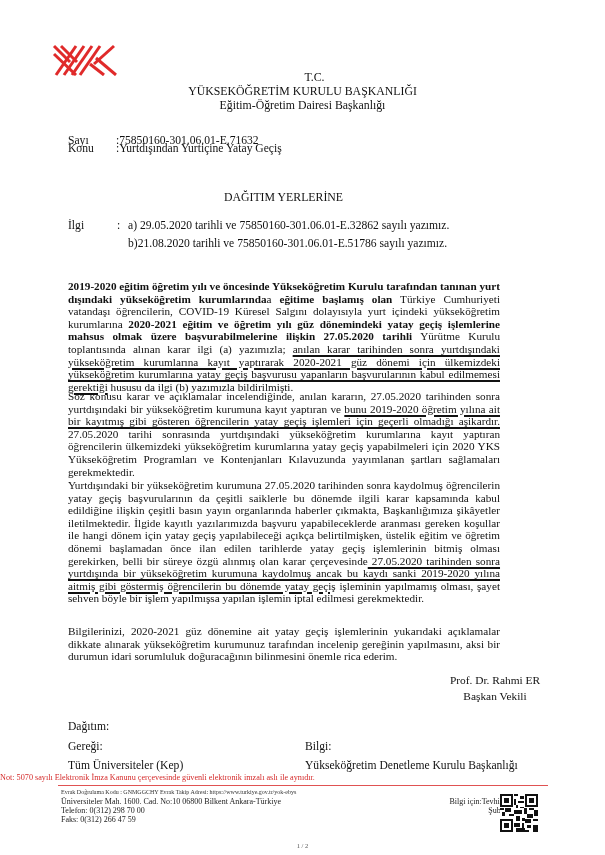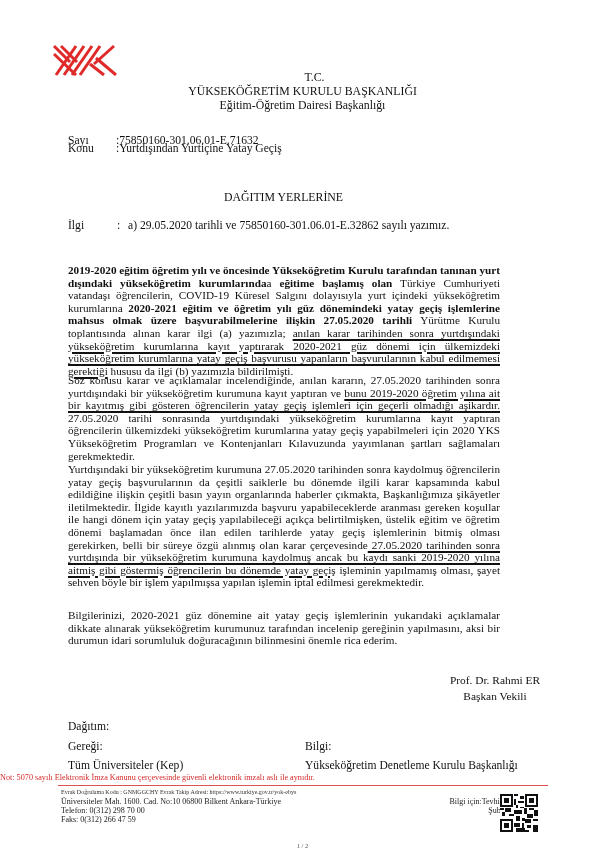--- a/index.html
+++ b/index.html
@@ -14,20 +14,21 @@
     .meta-row { left: 68px; font-size: 11.6px; }
     .meta-label { display: inline-block; width: 48px; }
     .dagitim-title { left: 0; width: 567px; text-align: center; top: 190px; font-size: 11.8px; }
     .ilgi { left: 68px; font-size: 11.6px; line-height: 18px; }
     .ilgi .lbl { display: inline-block; width: 49px; }
     .ilgi .colon { display: inline-block; width: 11px; }
     .ilgi .indent { display: inline-block; width: 60px; }
     .para {
       left: 68px; width: 432px; text-align: justify; font-size: 11.2px; line-height: 12.6px;
       text-align-last: left;
+      margin-top: 16px;
     }
     .para b { font-weight: bold; }
     .ul { text-decoration: underline; text-decoration-thickness: 1.5px; text-underline-offset: 2px; }
     .sig { left: 440px; font-size: 11.4px; line-height: 16px; text-align: center; width: 110px; }
     .dist { left: 68px; font-size: 11.6px; }
     .dist2 { left: 305px; font-size: 11.6px; }
     .note { left: 0; width: 605px; text-align: left; top: 773px; color: #d42a2a; font-size: 8.2px; }
     .red-line { left: 58px; top: 785px; width: 490px; height: 1px; background: #e05252; }
     .foot-small { left: 61px; top: 789px; font-size: 6px; color: #333; }
     .addr { left: 61px; top: 797px; font-size: 8px; line-height: 9px; color: #222; }
@@ -65,20 +66,23 @@
 </div>
 <div class="abs meta-row" style="top:142px;">
   <span class="meta-label">Konu</span><span>:Yurtdışından Yurtiçine Yatay Geçiş</span>
 </div>
 
 <div class="abs dagitim-title">DAĞITIM YERLERİNE</div>
 
 <div class="abs ilgi" style="top:217px;">
   <div>
     <span class="lbl">İlgi</span><span class="colon">:</span><span>a) 29.05.2020 tarihli ve 75850160-301.06.01-E.32862 sayılı yazımız.</span>
+  </div>
+  <div>
+    <span class="indent"></span><span>b)21.08.2020 tarihli ve 75850160-301.06.01-E.51786 sayılı yazımız.</span>
   </div>
 </div>
 
 <div class="abs para" style="top:264px;"><b>2019-2020 eğitim öğretim yılı ve öncesinde Yükseköğretim Kurulu tarafından tanınan yurt dışındaki yükseköğretim kurumlarında</b><span>a </span><b>eğitime başlamış olan</b><span> Türkiye Cumhuriyeti vatandaşı öğrencilerin, COVID-19 Küresel Salgını dolayısıyla yurt içindeki yükseköğretim kurumlarına </span><b>2020-2021 eğitim ve öğretim yılı güz dönemindeki yatay geçiş işlemlerine mahsus olmak üzere başvurabilmelerine ilişkin 27.05.2020 tarihli</b><span> Yürütme Kurulu toplantısında alınan karar ilgi (a) yazımızla; </span><span class="ul">anılan karar tarihinden sonra yurtdışındaki yükseköğretim kurumlarına kayıt yaptırarak 2020-2021 güz dönemi için ülkemizdeki yükseköğretim kurumlarına yatay geçiş başvurusu yapanların başvurularının kabul edilmemesi gerektiği</span><span> hususu da ilgi (b) yazımızla bildirilmişti.</span></div>
 
 <div class="abs para" style="top:374px;"><span>Söz konusu karar ve açıklamalar incelendiğinde, anılan kararın, 27.05.2020 tarihinden sonra yurtdışındaki bir yükseköğretim kurumuna kayıt yaptıran ve </span><span class="ul">bunu 2019-2020 öğretim yılına ait bir kayıtmış gibi gösteren öğrencilerin yatay geçiş işlemleri için geçerli olmadığı aşikardır.</span><span> 27.05.2020 tarihi sonrasında yurtdışındaki yükseköğretim kurumlarına kayıt yaptıran öğrencilerin ülkemizdeki yükseköğretim kurumlarına yatay geçiş yapabilmeleri için 2020 YKS Yükseköğretim Programları ve Kontenjanları Kılavuzunda yayımlanan şartları sağlamaları gerekmektedir.</span></div>
 
 <div class="abs para" style="top:463px;"><span>Yurtdışındaki bir yükseköğretim kurumuna 27.05.2020 tarihinden sonra kaydolmuş öğrencilerin yatay geçiş başvurularının da çeşitli saiklerle bu dönemde  ilgili karar kapsamında kabul edildiğine ilişkin çeşitli basın yayın organlarında haberler çıkmakta, Başkanlığımıza şikâyetler iletilmektedir. İlgide kayıtlı yazılarımızda başvuru yapabileceklerde aranması gereken koşullar ile hangi dönem için yatay geçiş yapılabileceği açıkça belirtilmişken, üstelik eğitim ve öğretim dönemi başlamadan önce ilan edilen tarihlerde yatay geçiş işlemlerinin bitmiş olması gerekirken, belli bir süreye özgü alınmış olan karar çerçevesinde</span><span class="ul"> 27.05.2020 tarihinden sonra yurtdışında bir yükseköğretim kurumuna kaydolmuş ancak bu kaydı sanki 2019-2020 yılına aitmiş gibi göstermiş öğrencilerin bu dönemde yatay geçiş</span><span> işleminin yapılmamış olması, şayet sehven böyle bir işlem yapılmışsa yapılan işlemin iptal edilmesi gerekmektedir.</span></div>
 
 <div class="abs para" style="top:609px;">Bilgilerinizi, 2020-2021 güz dönemine ait yatay geçiş işlemlerinin yukarıdaki açıklamalar dikkate alınarak yükseköğretim kurumunuz tarafından incelenip gereğinin yapılmasını, aksi bir durumun idari sorumluluk doğuracağının bilinmesini önemle rica ederim.</div>

